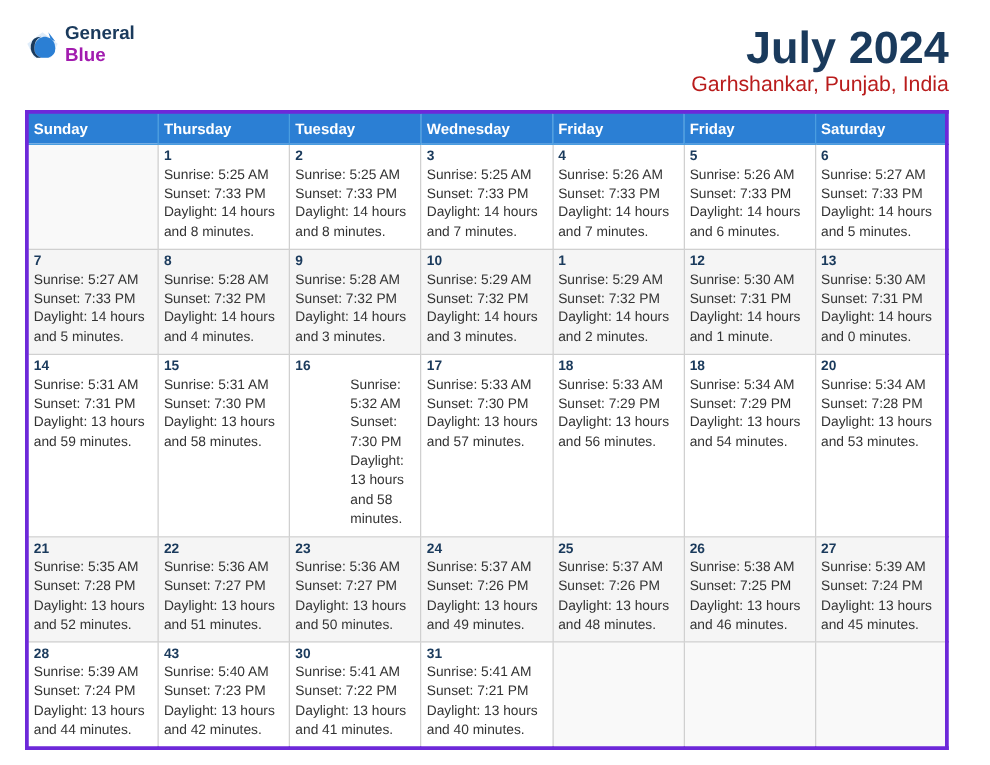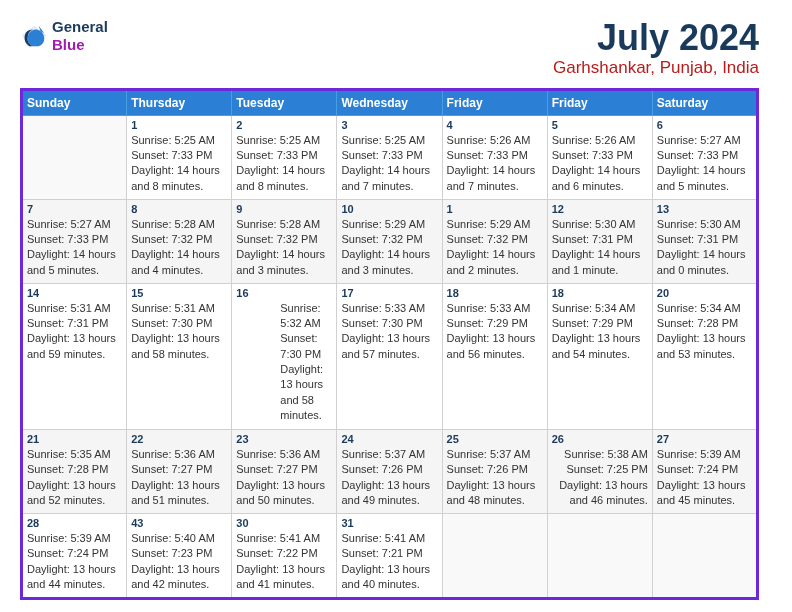--- a/index.html
+++ b/index.html
@@ -305,21 +305,21 @@
           </td>
           <td>
             <div class="day-num">25</div>
             <div class="day-info" style="white-space: pre-line;">Sunrise: 5:37 AM
 Sunset: 7:26 PM
 Daylight: 13 hours
 and 48 minutes.</div>
           </td>
           <td>
             <div class="day-num">26</div>
-            <div class="day-info" style="white-space: pre-line; text-align: right;">Sunrise: 5:38 AM
+            <div class="day-info" style="white-space: pre-line;">Sunrise: 5:38 AM
 Sunset: 7:25 PM
 Daylight: 13 hours
 and 46 minutes.</div>
           </td>
           <td>
             <div class="day-num">27</div>
             <div class="day-info" style="white-space: pre-line;">Sunrise: 5:39 AM
 Sunset: 7:24 PM
 Daylight: 13 hours
 and 45 minutes.</div>

